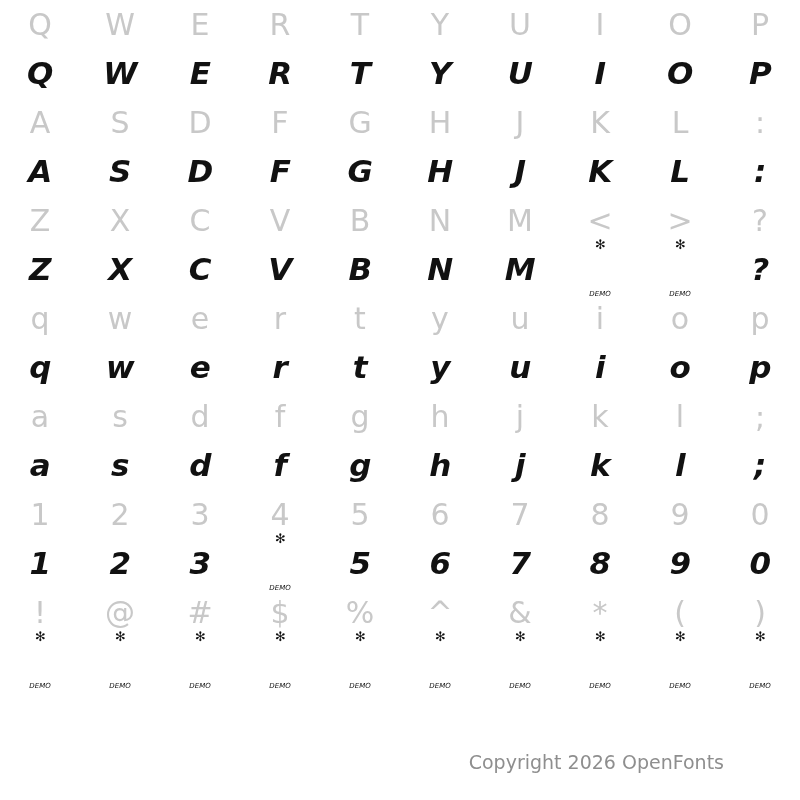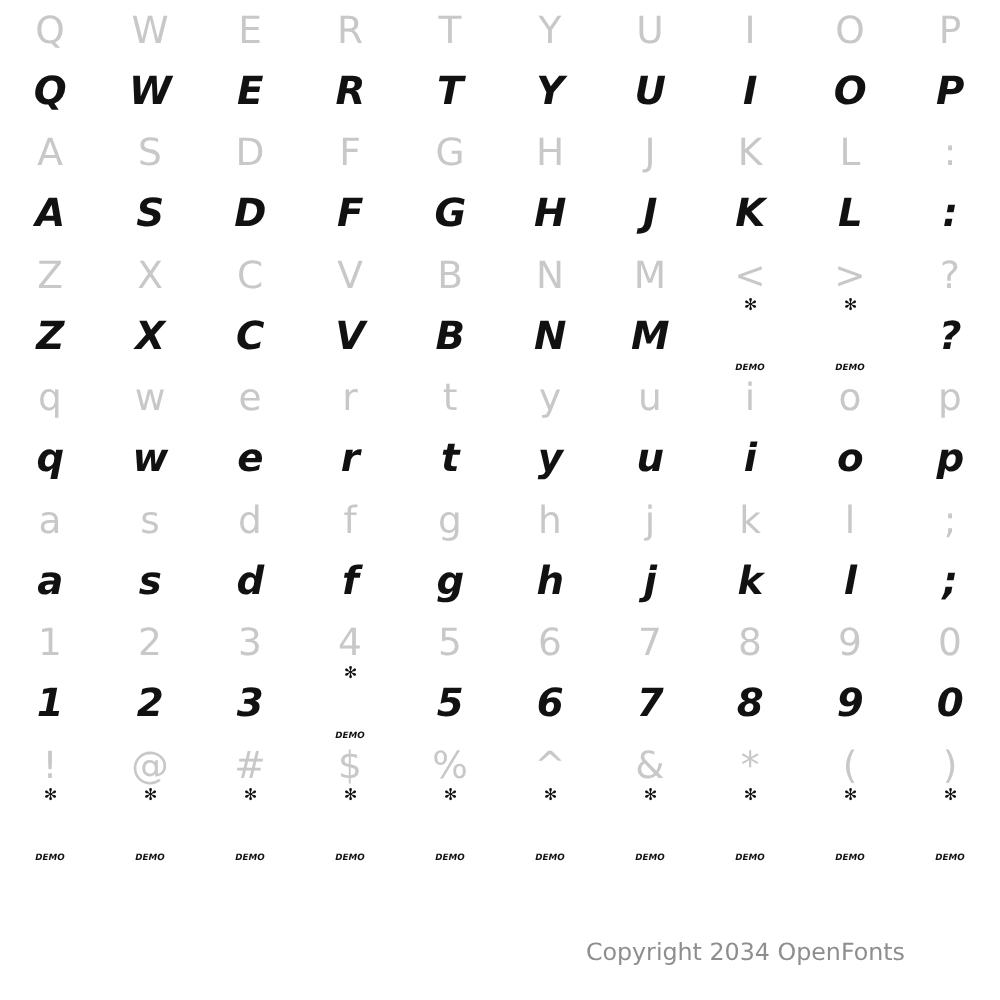--- a/index.html
+++ b/index.html
@@ -70,21 +70,21 @@
   .demo-glyph .burst {
     font-size: 13px;
     color: #111;
     line-height: 8px;
     height: 10px;
     letter-spacing: -1px;
     font-family: "DejaVu Sans", sans-serif;
   }
   .demo-glyph .word {
     font-size: 7px;
-    font-weight: bold;
+    font-weight: normal;
     color: #111;
     letter-spacing: 0px;
     font-family: "DejaVu Sans", sans-serif;
     margin-top: 42px;
   }
   .copyright {
     position: absolute;
     right: 76px;
     bottom: 27px;
     font-size: 19px;
@@ -437,14 +437,14 @@
       <div class="pair">
         <div class="cell ref">)</div>
         <div class="cell sample">
           <span class="demo-glyph">
             <span class="burst">✻</span>
             <span class="word">DEMO</span>
           </span>
         </div>
       </div>
     </div>
-  <div class="copyright">Copyright 2034 OpenFonts</div>
+  <div class="copyright">Copyright 2026 OpenFonts</div>
 </div>
 
 </body></html>

